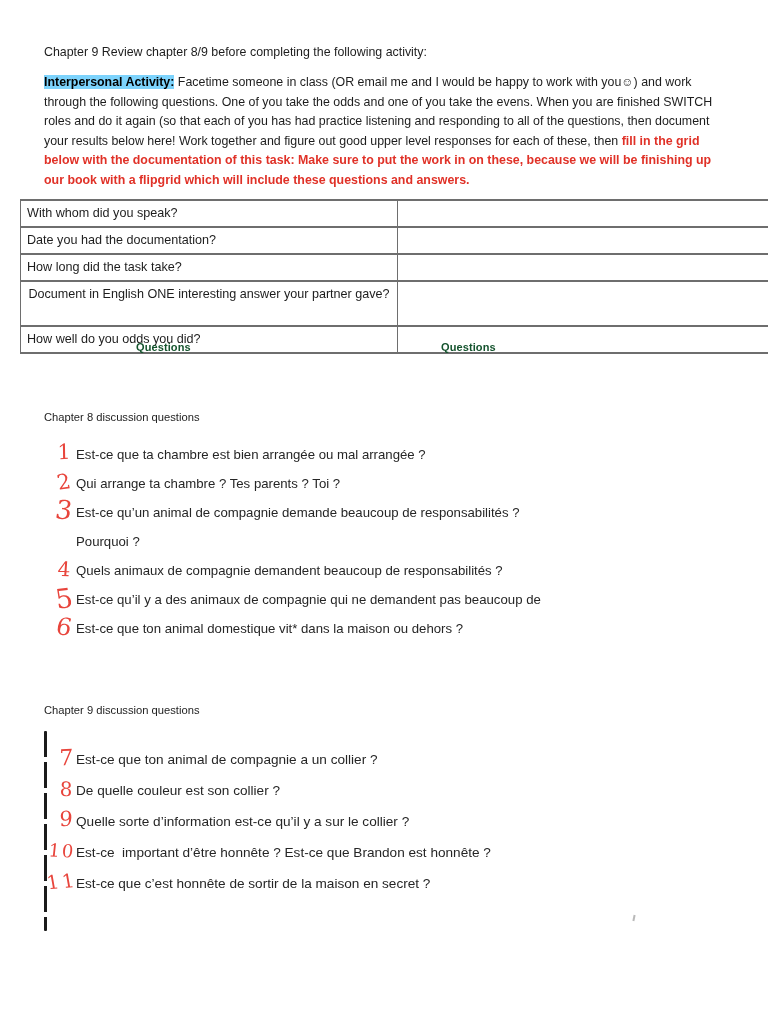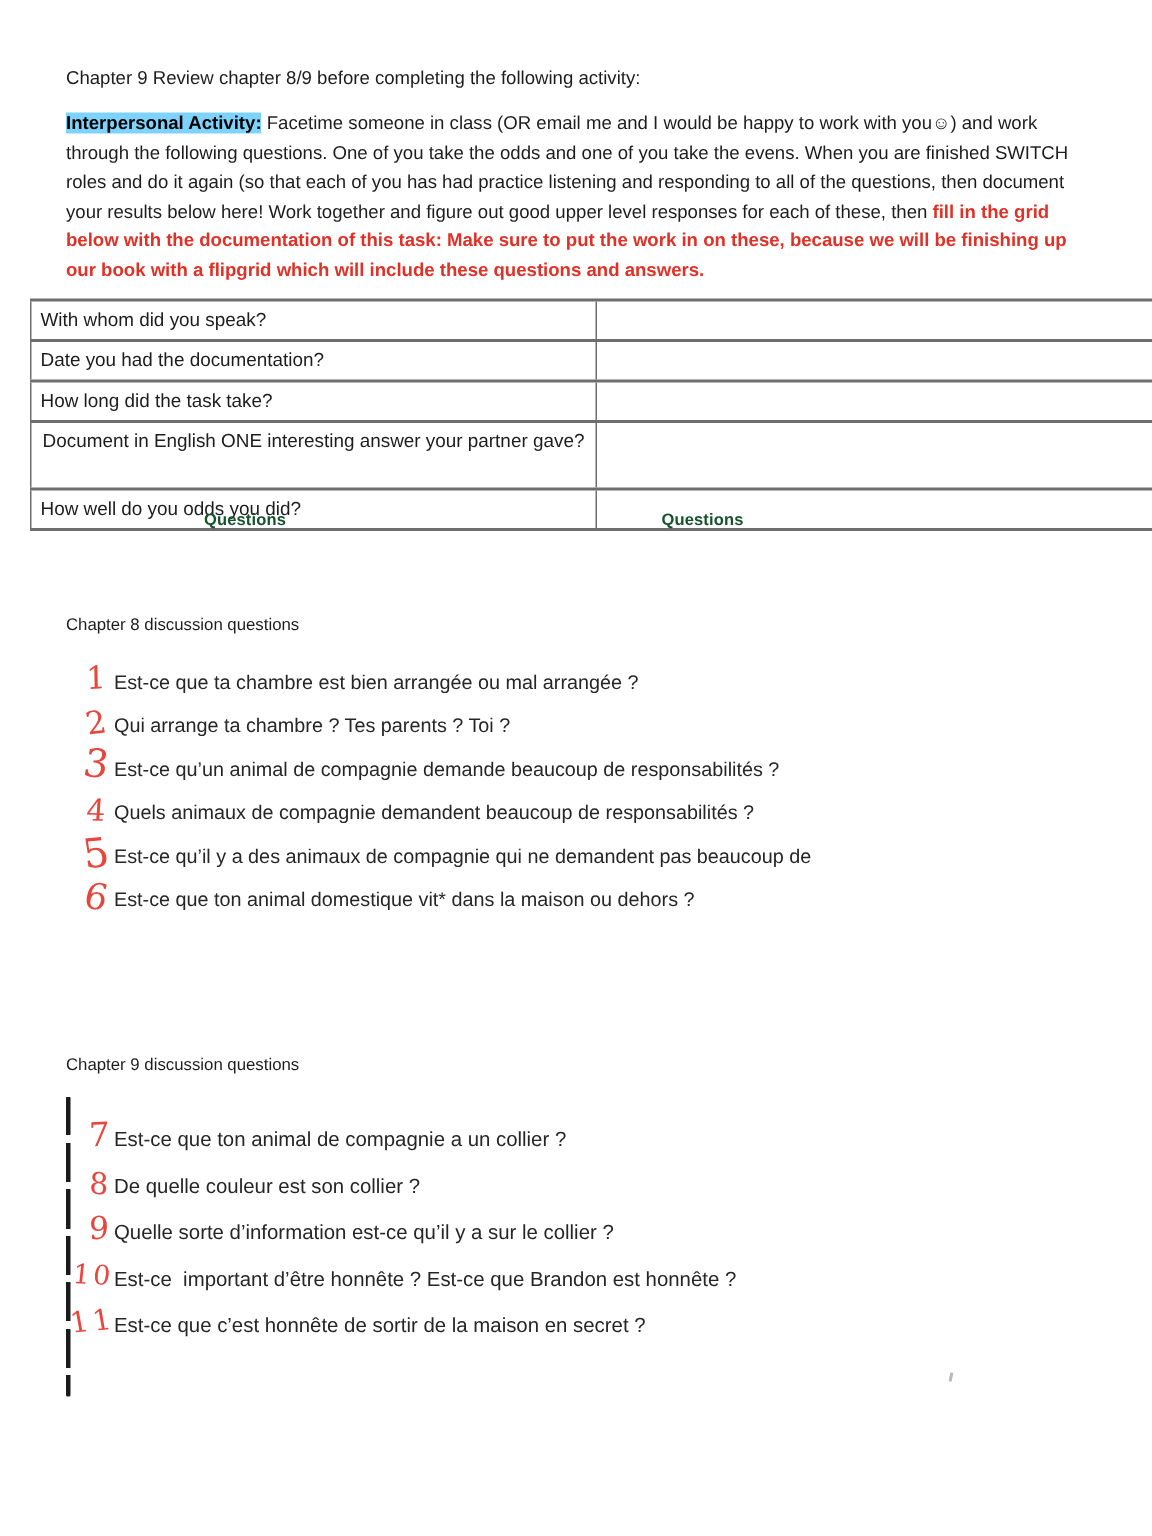--- a/index.html
+++ b/index.html
@@ -235,20 +235,24 @@
       <span class="qtext">Est-ce que ta chambre est bien arrangée ou mal arrangée ?</span>
     </div>
     <div class="qrow">
       <span class="qnum n2">2</span>
       <span class="qtext">Qui arrange ta chambre ? Tes parents ? Toi ?</span>
     </div>
     <div class="qrow">
       <span class="qnum n3">3</span>
       <span class="qtext">Est-ce qu’un animal de compagnie demande beaucoup de responsabilités ?</span>
     </div>
+    <div class="qrow qcont">
+
+      <span class="qtext">Pourquoi ?</span>
+    </div>
     <div class="qrow">
       <span class="qnum n4">4</span>
       <span class="qtext">Quels animaux de compagnie demandent beaucoup de responsabilités ?</span>
     </div>
     <div class="qrow">
       <span class="qnum n5">5</span>
       <span class="qtext">Est-ce qu’il y a des animaux de compagnie qui ne demandent pas beaucoup de</span>
     </div>
     <div class="qrow">
       <span class="qnum n6">6</span>

